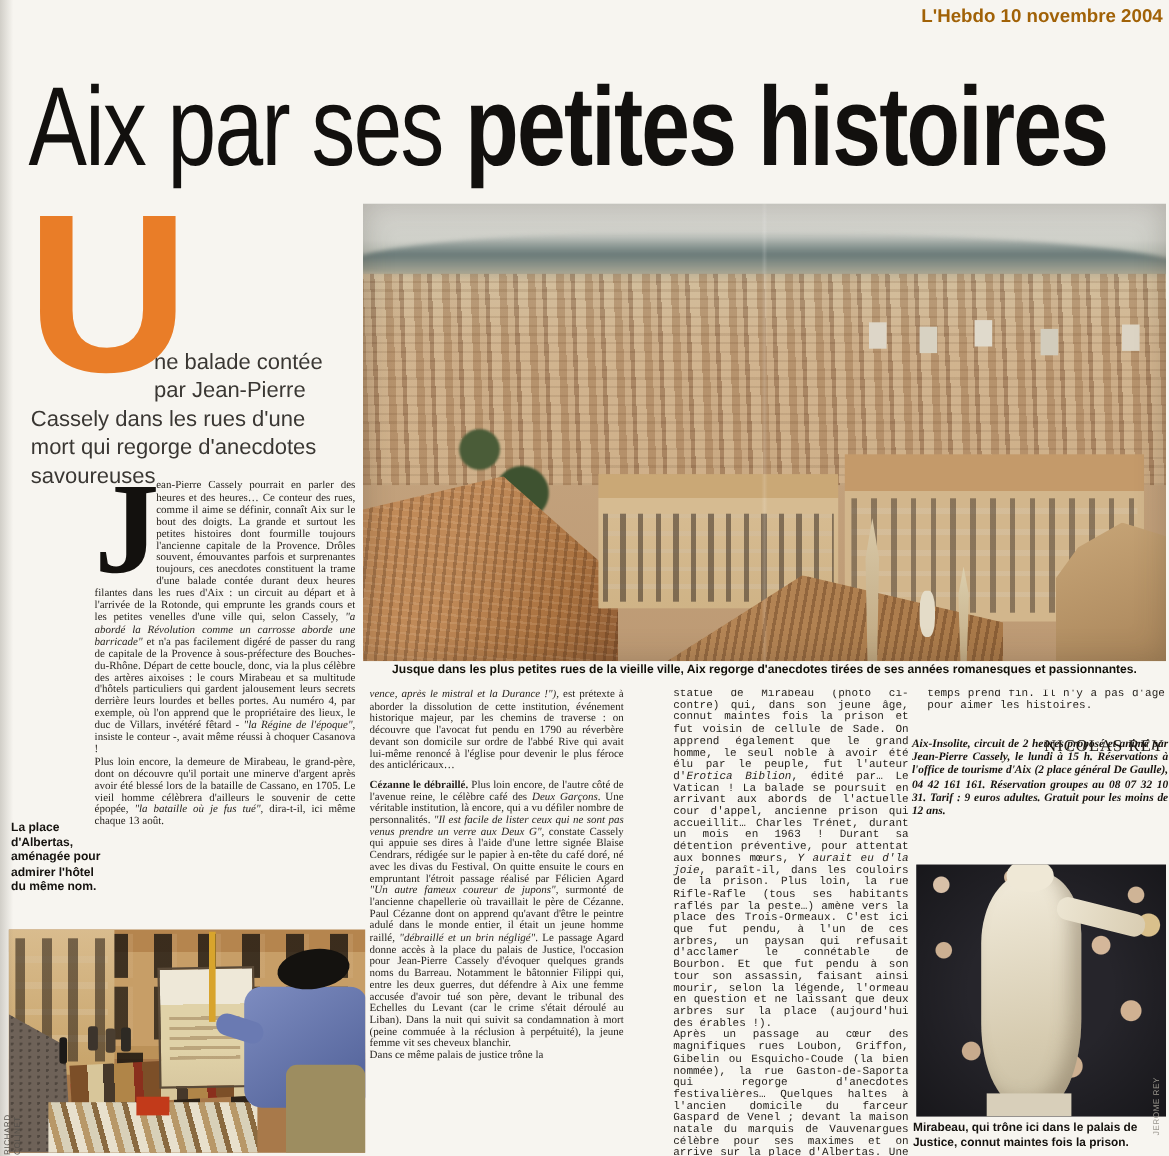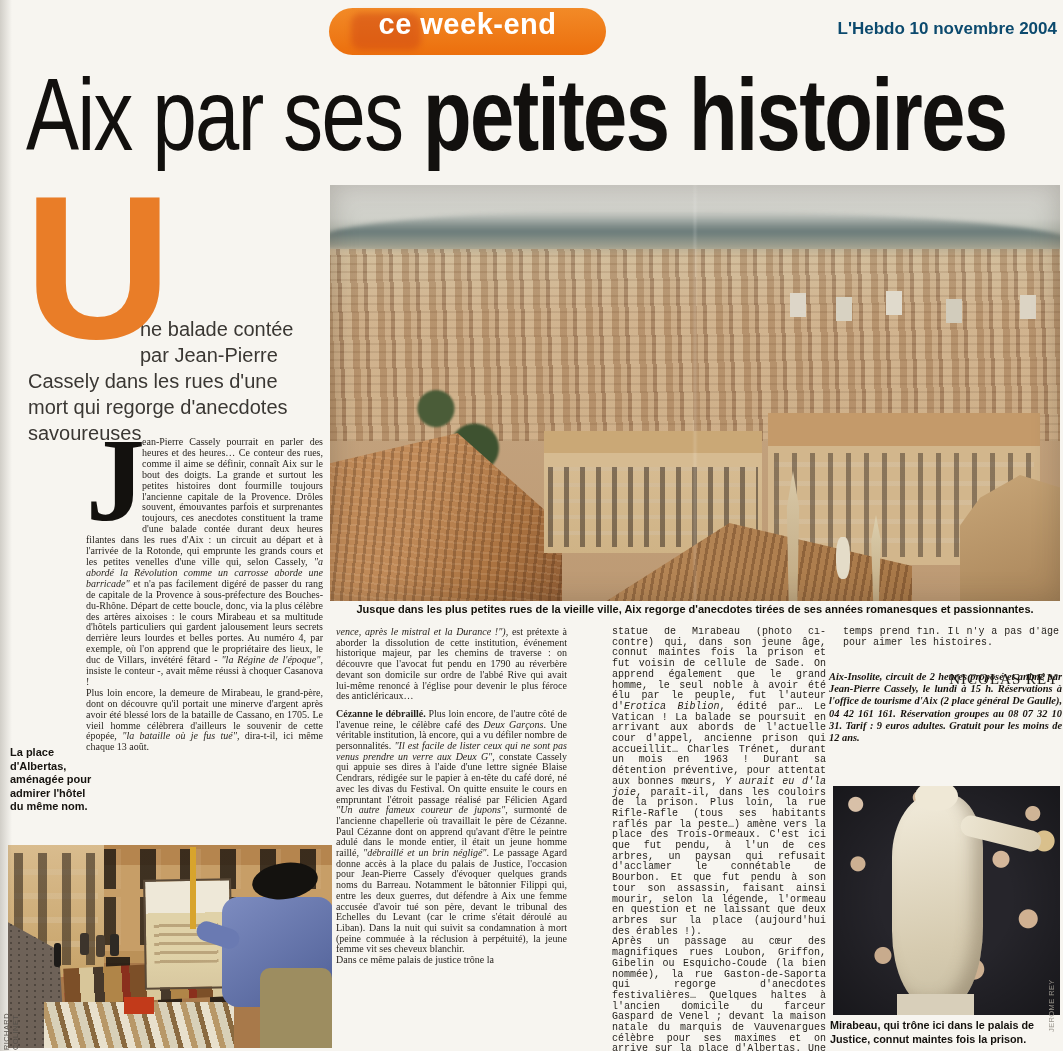--- a/index.html
+++ b/index.html
@@ -8,21 +8,21 @@
   #page::before{content:'';position:absolute;left:0;top:0;width:12px;height:100%;
         background:linear-gradient(90deg,rgba(110,105,95,.28),rgba(110,105,95,0));z-index:40;pointer-events:none;}
 
   
   .badge{position:absolute;left:329px;top:8px;width:277px;height:47px;border-radius:26px;
         background:linear-gradient(180deg,#f28a27,#ec6f0d);z-index:5;}
   .badge-blot{position:absolute;left:22px;top:5px;width:70px;height:37px;border-radius:10px;
         background:#cf4714;opacity:.5;filter:blur(3px);}
   .badge-label{position:absolute;left:0;right:0;top:0;line-height:46px;text-align:center;
         font:700 29px "Liberation Sans",sans-serif;color:#fff;letter-spacing:.5px;}
-  .edition{position:absolute;right:6px;top:19px;font:700 17px "Liberation Sans",sans-serif;color:#0c4a6e;}
+  .edition{position:absolute;right:6px;top:5px;font:700 17px "Liberation Sans",sans-serif;color:#a16207;}
 
   
   .headline{position:absolute;left:26px;top:64px;white-space:nowrap;color:#12100e;
         font-family:"Liberation Sans",sans-serif;font-size:102px;line-height:1;letter-spacing:-2px;
         transform:scaleX(.78);transform-origin:0 0;}
   .hl-light{font-weight:400;}
   .hl-bold{font-weight:700;}
 
   
   .dropcap-u{position:absolute;left:24px;top:164px;font:700 205px/1 "Liberation Sans",sans-serif;
@@ -189,24 +189,20 @@
   .mir-head{position:absolute;left:36%;top:-2%;width:19%;height:13%;border-radius:50%;background:#efe8d6;}
   .mir-pedestal{position:absolute;left:28%;bottom:0;width:34%;height:9%;background:#d8cfba;}
 
   .noselect{user-select:none;}
 </style>
 </head>
 <body>
 
 <div id="page">
 
-  <div class="badge">
-    <div class="badge-blot"></div>
-    <div class="badge-label noselect">ce week-end</div>
-  </div>
   <div class="edition">L'Hebdo 10 novembre 2004</div>
 
   <div class="headline"><span class="hl-light">Aix par ses </span><span class="hl-bold">petites histoires</span></div>
 
   <div class="dropcap-u">U</div>
   <div class="standfirst"><span class="u-spacer"></span><span>ne balade contée par Jean-Pierre Cassely dans les rues d'une mort qui regorge d'anecdotes savoureuses</span></div>
 
   <div class="main-photo">
     <div class="mp-hills"></div>
     <div class="mp-roofscape"></div>

